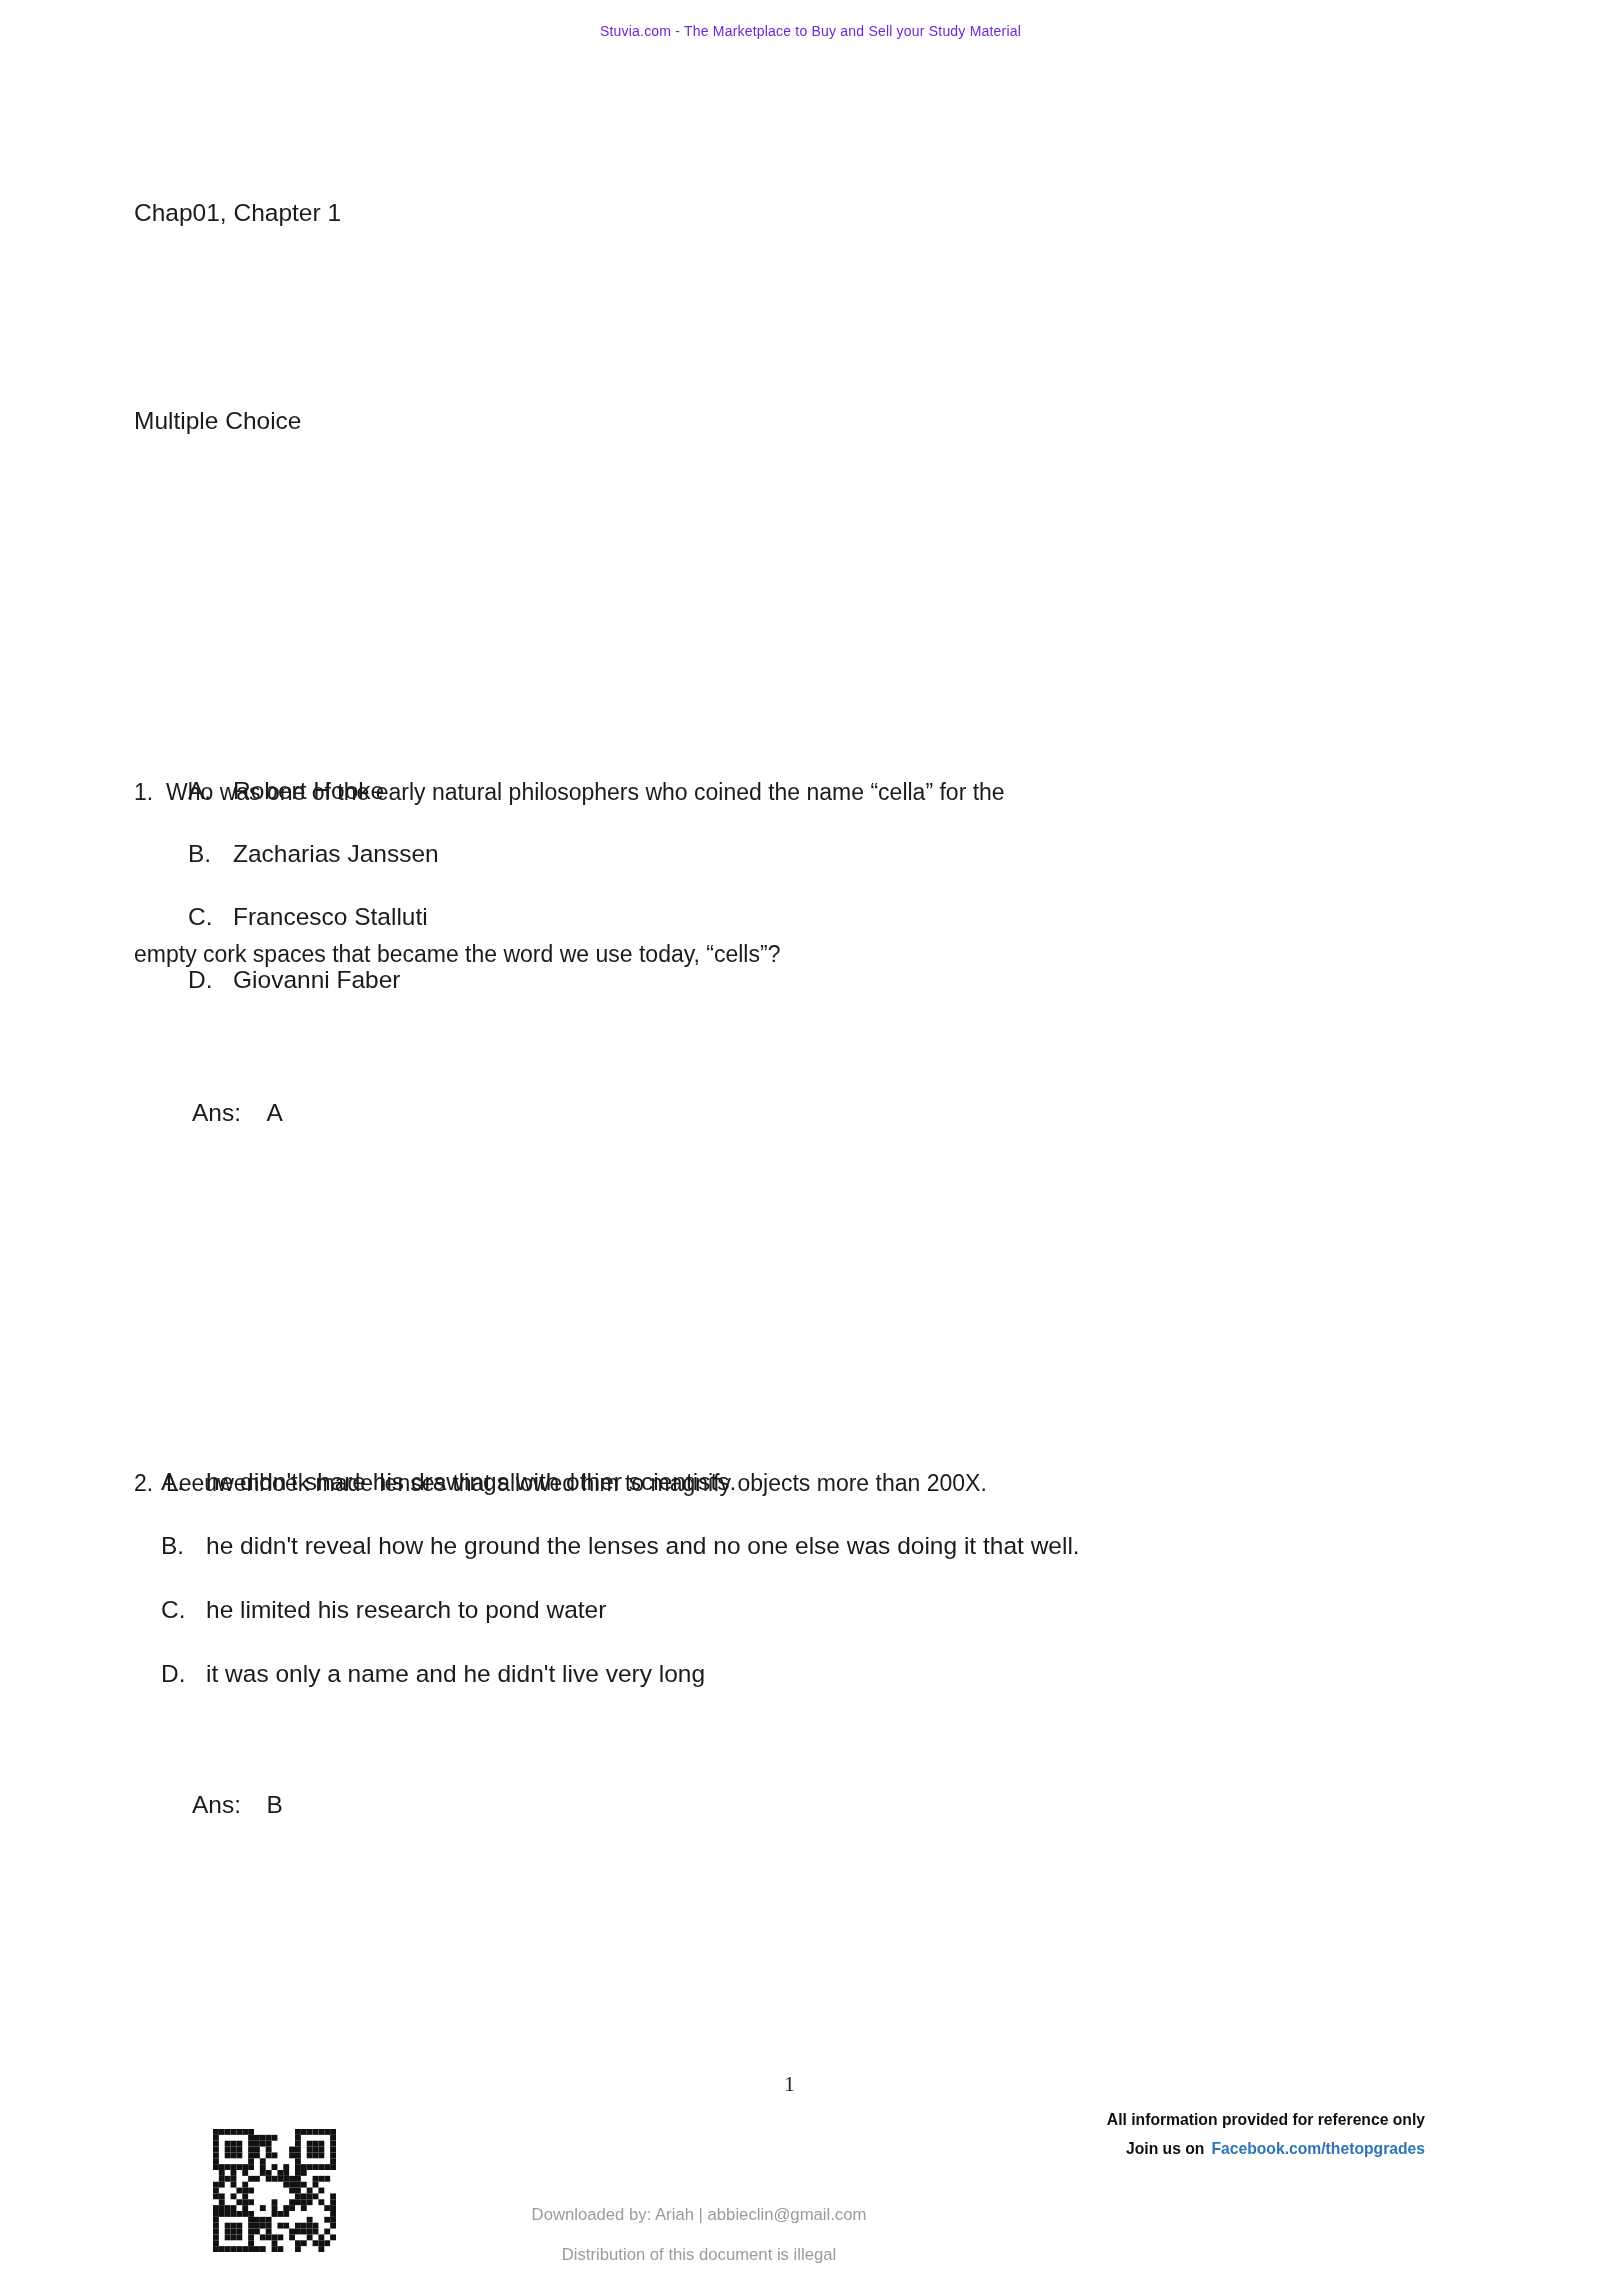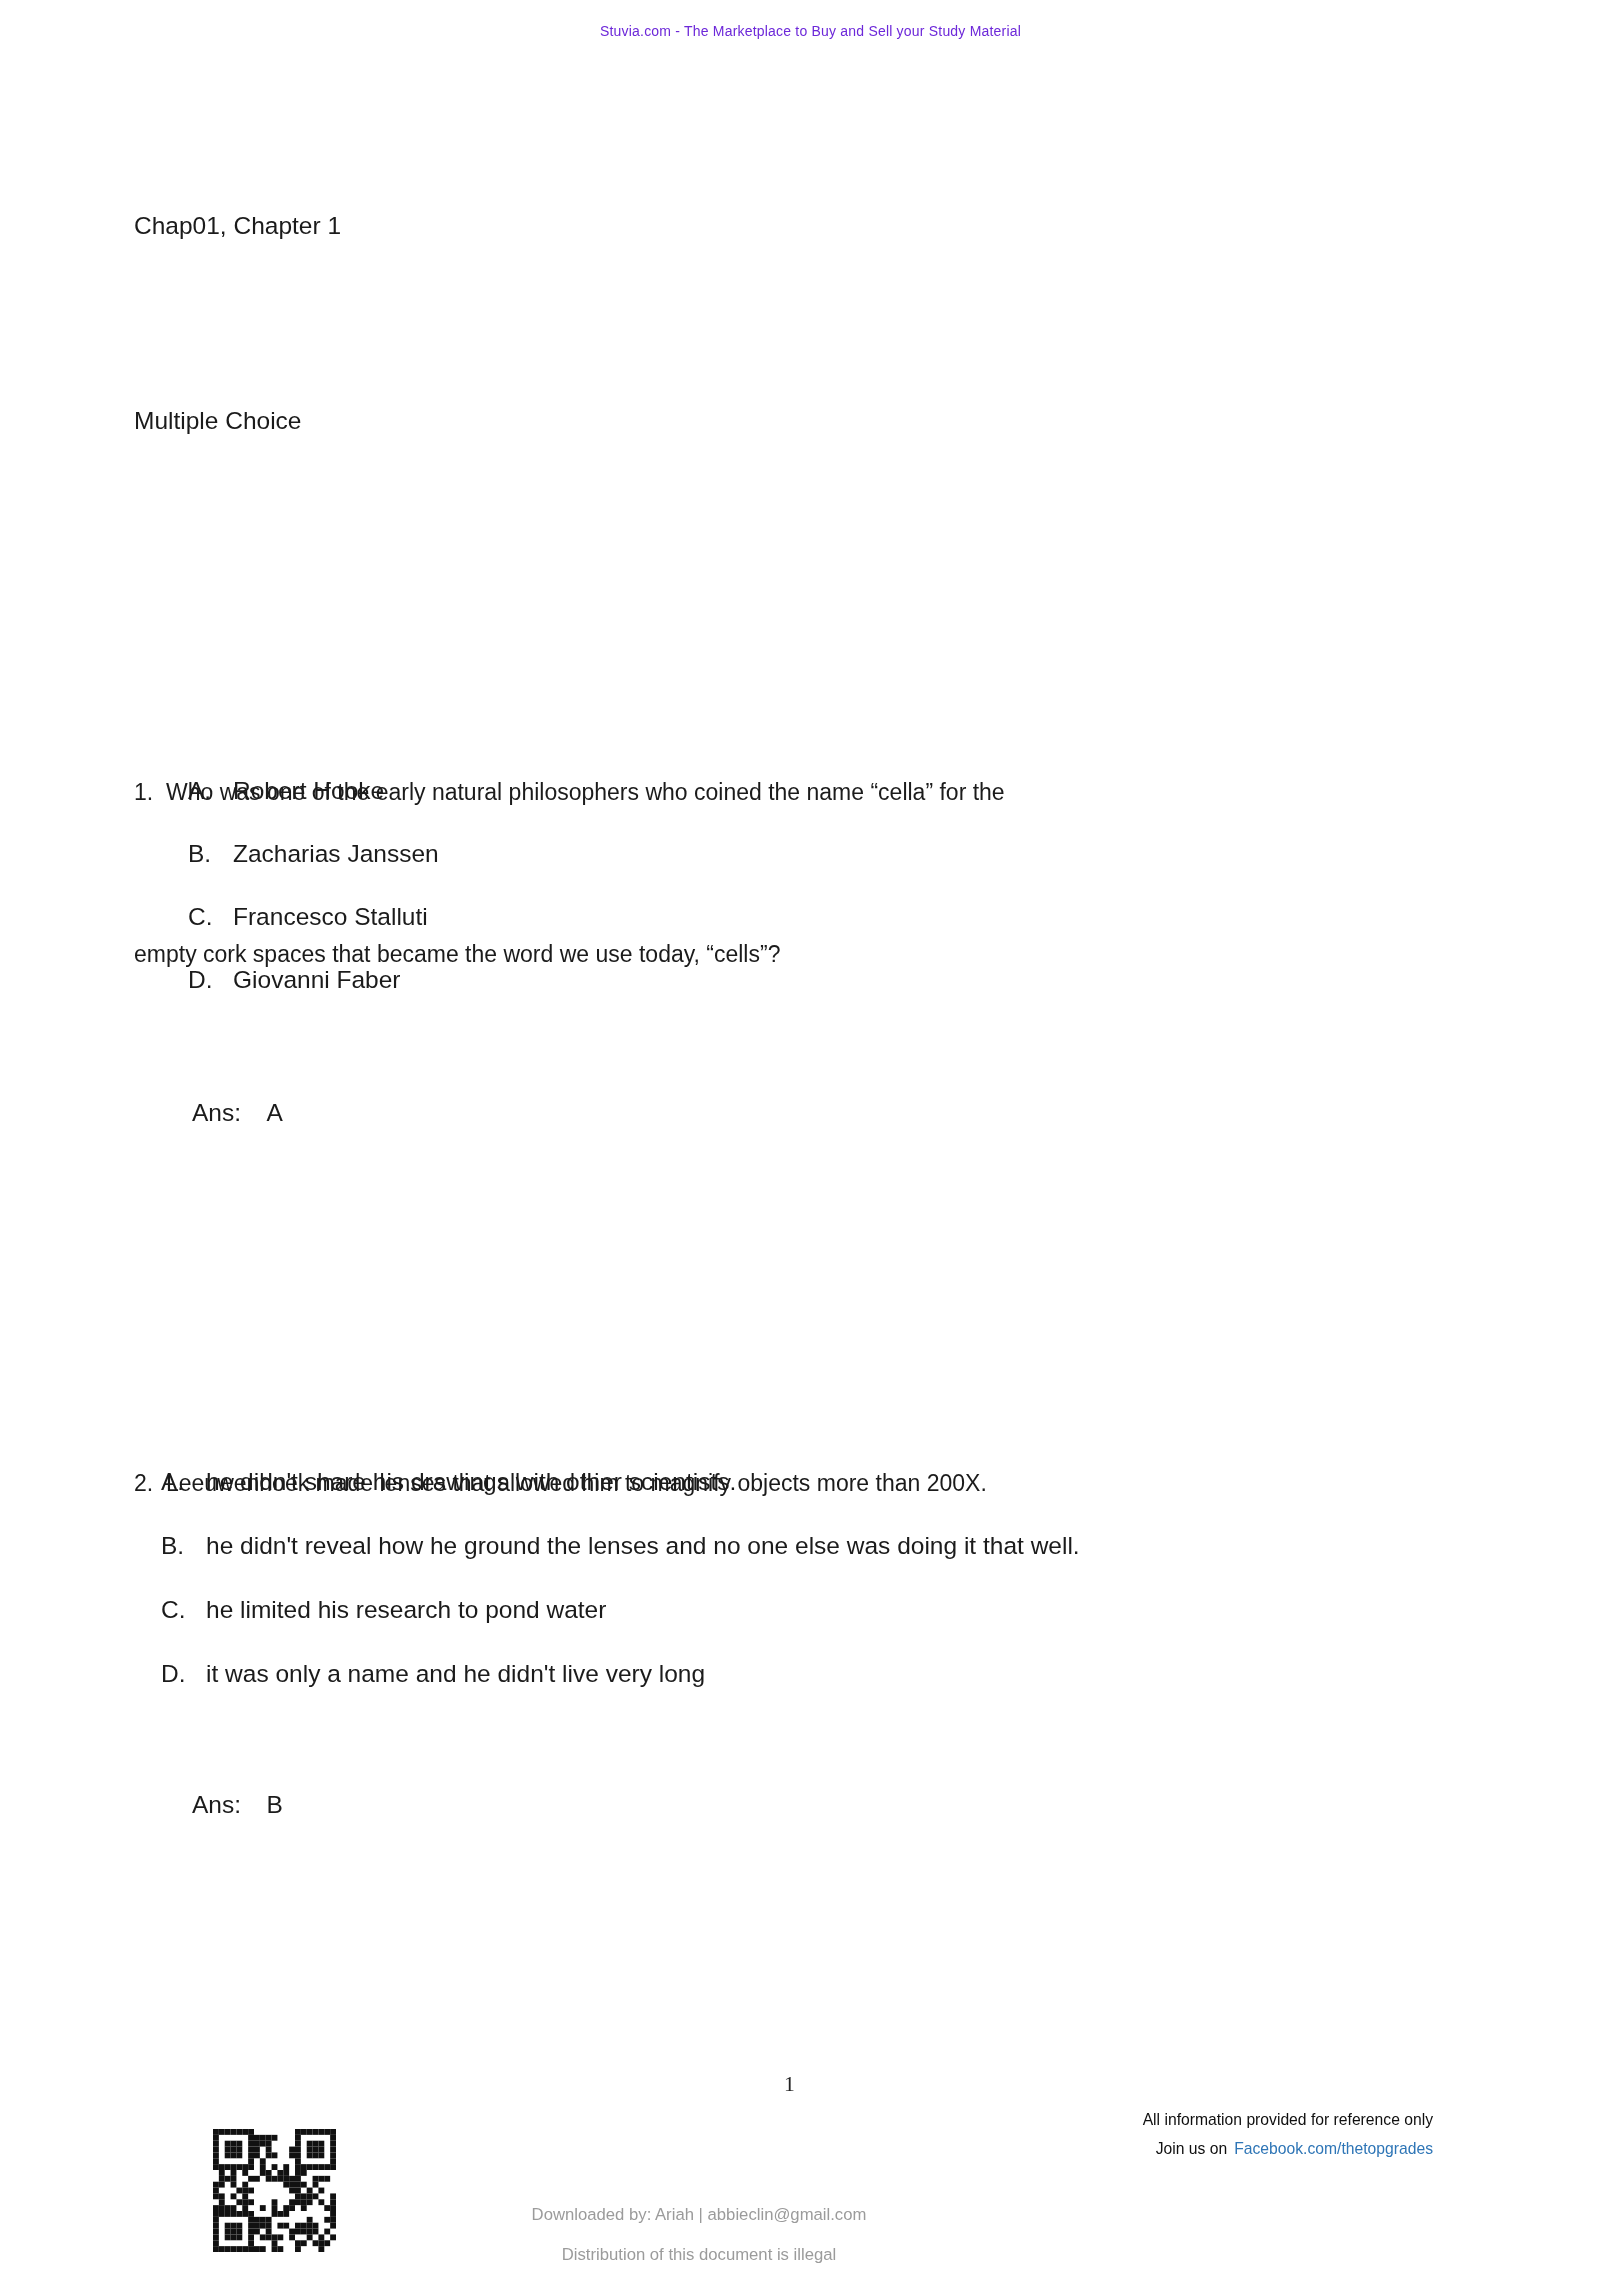--- a/index.html
+++ b/index.html
@@ -5,42 +5,42 @@
   *{margin:0;padding:0;box-sizing:border-box}
   html,body{background:#ffffff;overflow:hidden}
   body{
     width:1621px;height:2293px;position:relative;
     font-family:"Liberation Sans",sans-serif;color:#1b1b1b;
   }
   .header-notice{
     position:absolute;top:23px;left:0;width:100%;text-align:center;
     font-size:14px;color:#6d28d9;letter-spacing:0.2px;
   }
-  .chapter-title{position:absolute;left:134px;top:212px;font-size:24.5px}
+  .chapter-title{position:absolute;left:134px;top:199px;font-size:24.5px}
   .section-title{position:absolute;left:134px;top:407px;font-size:24.5px}
   .question{position:absolute;left:134px;font-size:23px;line-height:54px;white-space:pre}
   .q1{top:657px}
   .q2{top:1348px}
   .options{position:absolute;font-size:24.5px}
   .q1opts{left:188px;top:776px}
   .q2opts{left:161px;top:1467px}
   .option{display:flex;line-height:29px;margin-bottom:34px;white-space:nowrap}
   .q2opts .option{margin-bottom:35px}
   .option .letter{width:45px;flex:none}
   .answer{position:absolute;left:192px;font-size:24.5px;line-height:29px}
   .ans1{top:1098px}
   .ans2{top:1790px}
   .answer .ansval{margin-left:25.5px}
   .page-number{
     position:absolute;left:755px;top:2072px;width:69px;text-align:center;
     font-family:"Liberation Serif",serif;font-size:21.6px;color:#222;
   }
   .footer-right{
-    position:absolute;right:188px;top:2105px;text-align:right;
-    font-size:15.7px;font-weight:400;line-height:29px;color:#0f0f0f;
+    position:absolute;right:196px;top:2105px;text-align:right;
+    font-size:15.7px;font-weight:700;line-height:29px;color:#0f0f0f;
   }
   .footer-right .join-prefix{margin-right:7px}
   .footer-right .link{color:#2E75B6;text-decoration:none;cursor:pointer}
   .qr{position:absolute;left:213px;top:2129px;width:123px;height:123px;line-height:0}
   .footer-center{
     position:absolute;left:356px;top:2205px;width:686px;text-align:center;
     color:#9b9b9b;font-size:16.7px;line-height:19.6px;
   }
   .footer-center .line2{margin-top:20px}
 </style>

